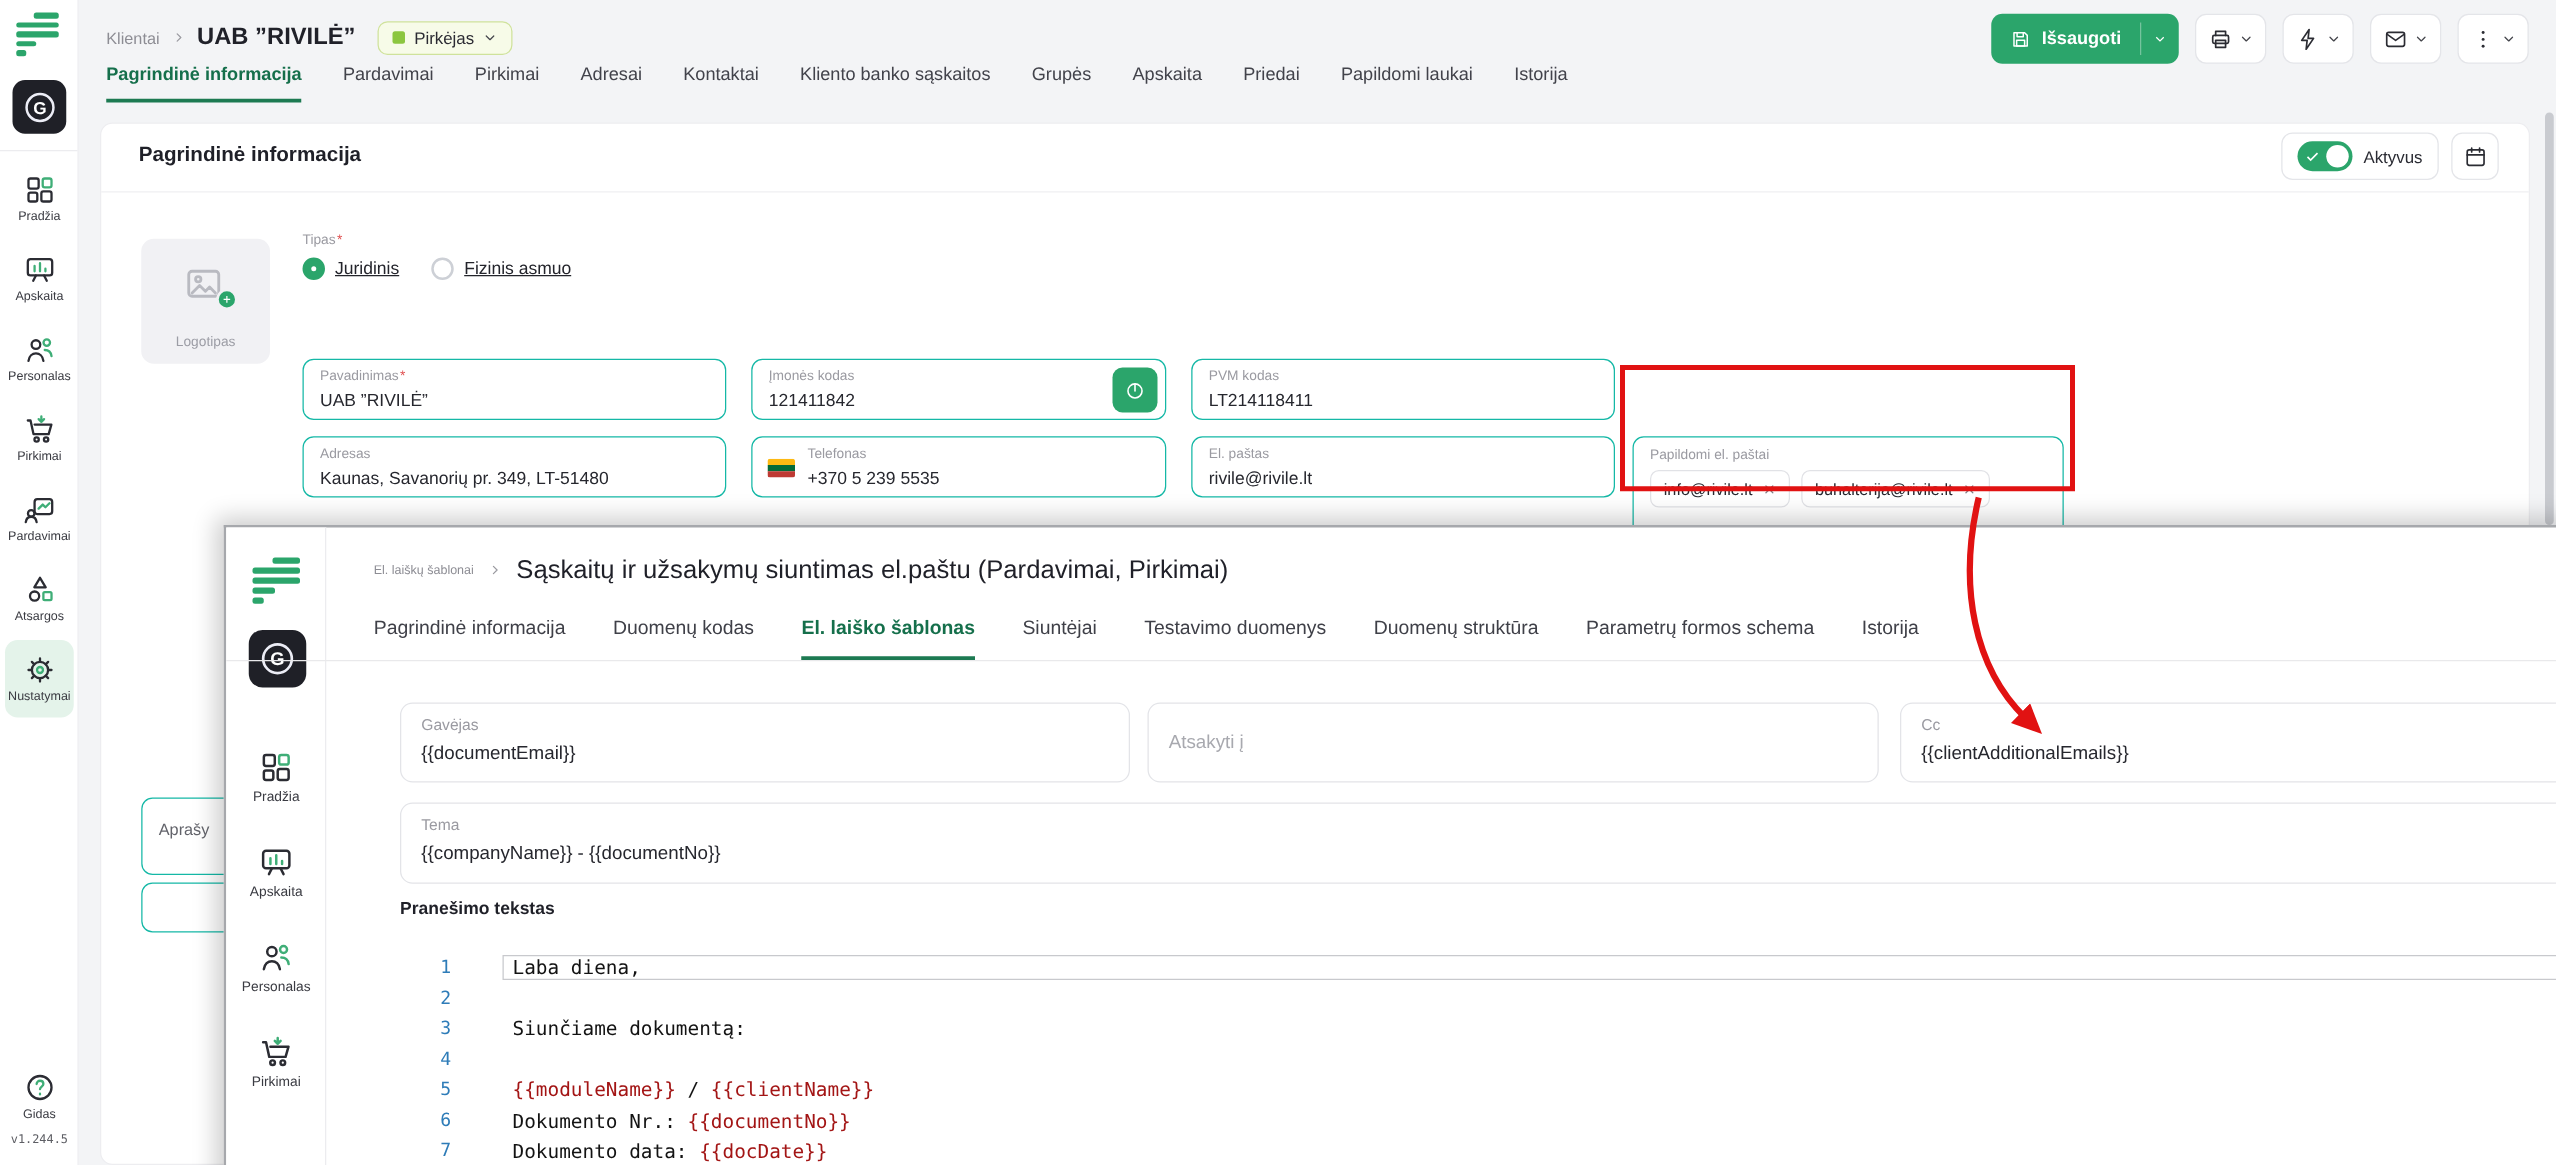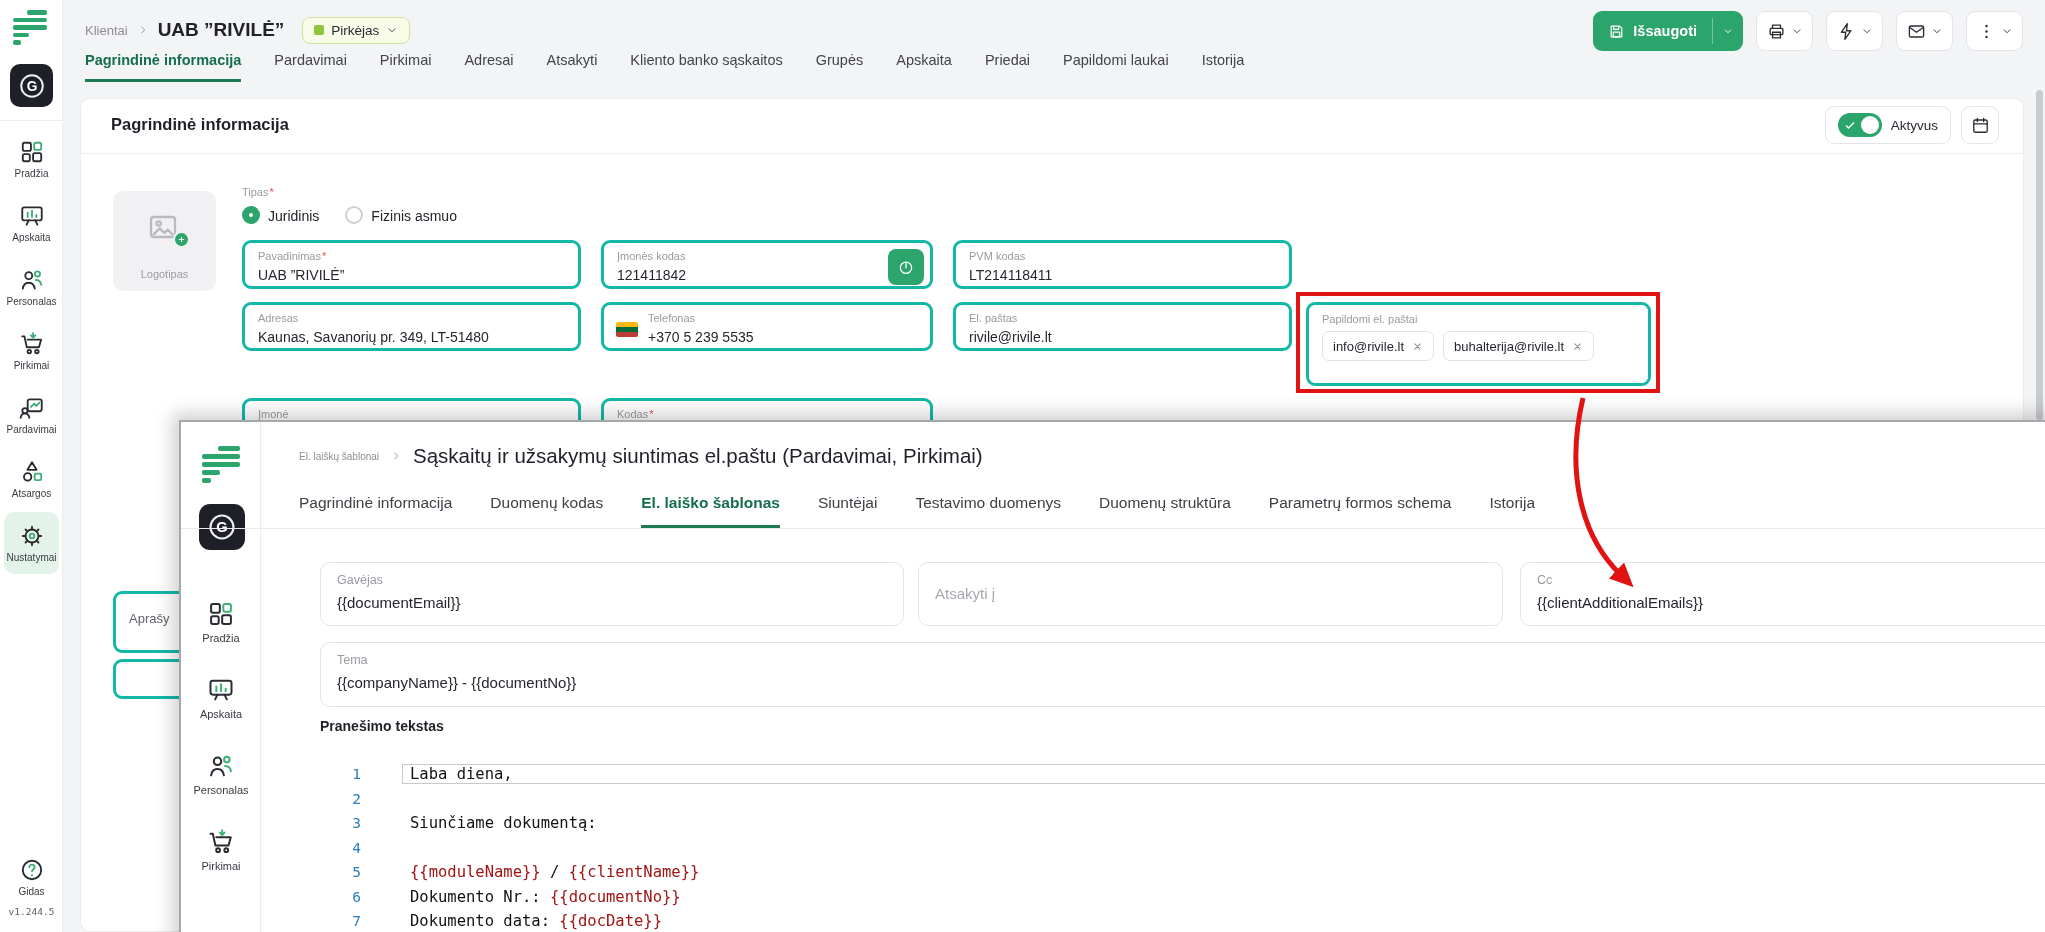--- a/index.html
+++ b/index.html
@@ -68,26 +68,26 @@
   .logo-box .img-ic { position:absolute; left:34px; top:20px; }
   .logo-box .img-ic svg { width:32px; height:32px; stroke:#b9bac1; }
   .plus-badge { position:absolute; left:60px; top:40px; width:17px; height:17px; border-radius:50%; background:#2ba56b; border:2px solid #f1f1f4; display:flex; align-items:center; justify-content:center; }
   .plus-badge svg { width:9px; height:9px; stroke:#fff; stroke-width:2.6; fill:none; }
   .logo-box .cap { position:absolute; bottom:11px; width:100%; text-align:center; font-size:11px; color:#9c9da5; }
 
   .flabel { font-size:11px; color:#9a9aa1; }
   .req { color:#e05252; margin-left:1px; }
   .lbl-tipas { position:absolute; left:161px; top:87px; }
   .radio-row { position:absolute; left:161px; top:107px; display:flex; gap:26px; align-items:center; font-size:14px; color:#23242b; }
-  .radio-opt { display:flex; align-items:flex-end; gap:8px; cursor:pointer; }
+  .radio-opt { display:flex; align-items:flex-start; gap:8px; cursor:pointer;text-decoration:underline; }
   .radio { width:18px; height:18px; border-radius:50%; border:2px solid #cdd0d6; background:#fff; position:relative; }
   .radio.on { border-color:#2ba56b; background:#2ba56b; }
   .radio.on::after { content:""; position:absolute; left:5px; top:5px; width:4px; height:4px; border-radius:50%; background:#fff; }
 
-  .fld { position:absolute; border:3px solid #14b8a6; border-radius:9px; background:#fff; }
+  .fld { position:absolute; border:1px solid #14b8a6; border-radius:9px; background:#fff;margin-top:47px; }
   .fld .flabel { position:absolute; left:13px; top:7px; white-space:nowrap; }
   .fld .fval { position:absolute; left:13px; top:24px; font-size:14px; color:#26272e; white-space:nowrap; }
   .fetch-btn { position:absolute; right:6px; top:6px; width:36px; height:36px; border-radius:8px; background:#2ba56b; display:flex; align-items:center; justify-content:center; cursor:pointer; }
   .fetch-btn svg { width:18px; height:18px; stroke:#fff; }
   .flag { position:absolute; left:12px; top:17px; width:22px; height:15px; border-radius:2px; overflow:hidden; display:flex; flex-direction:column; }
   .flag i { flex:1; } .flag .y{background:#FDB913;} .flag .gr{background:#046A38;} .flag .r{background:#BE3A34;}
   .chips { position:absolute; left:13px; top:26px; display:flex; gap:9px; }
   .chip { height:30px; border:1px solid #e1e2e6; border-radius:7px; display:flex; align-items:center; gap:8px; padding:0 10px; font-size:13px; color:#26272e; background:#fff; white-space:nowrap; }
   .chip .ic svg { width:11px; height:11px; stroke:#7d7e85; stroke-width:2.2; }
 
@@ -327,21 +327,21 @@
           </svg>
         </span>
     </div>
   </div>
 
   <div id="tabs-main" class="tabs-main">
       <span class="tab active">Pagrindinė informacija</span>
       <span class="tab">Pardavimai</span>
       <span class="tab">Pirkimai</span>
       <span class="tab">Adresai</span>
-      <span class="tab">Atsakyti</span>
+      <span class="tab">Kontaktai</span>
       <span class="tab">Kliento banko sąskaitos</span>
       <span class="tab">Grupės</span>
       <span class="tab">Apskaita</span>
       <span class="tab">Priedai</span>
       <span class="tab">Papildomi laukai</span>
       <span class="tab">Istorija</span>
     </div>
 
   <section class="card">
     <div class="card-h1">Pagrindinė informacija</div>

